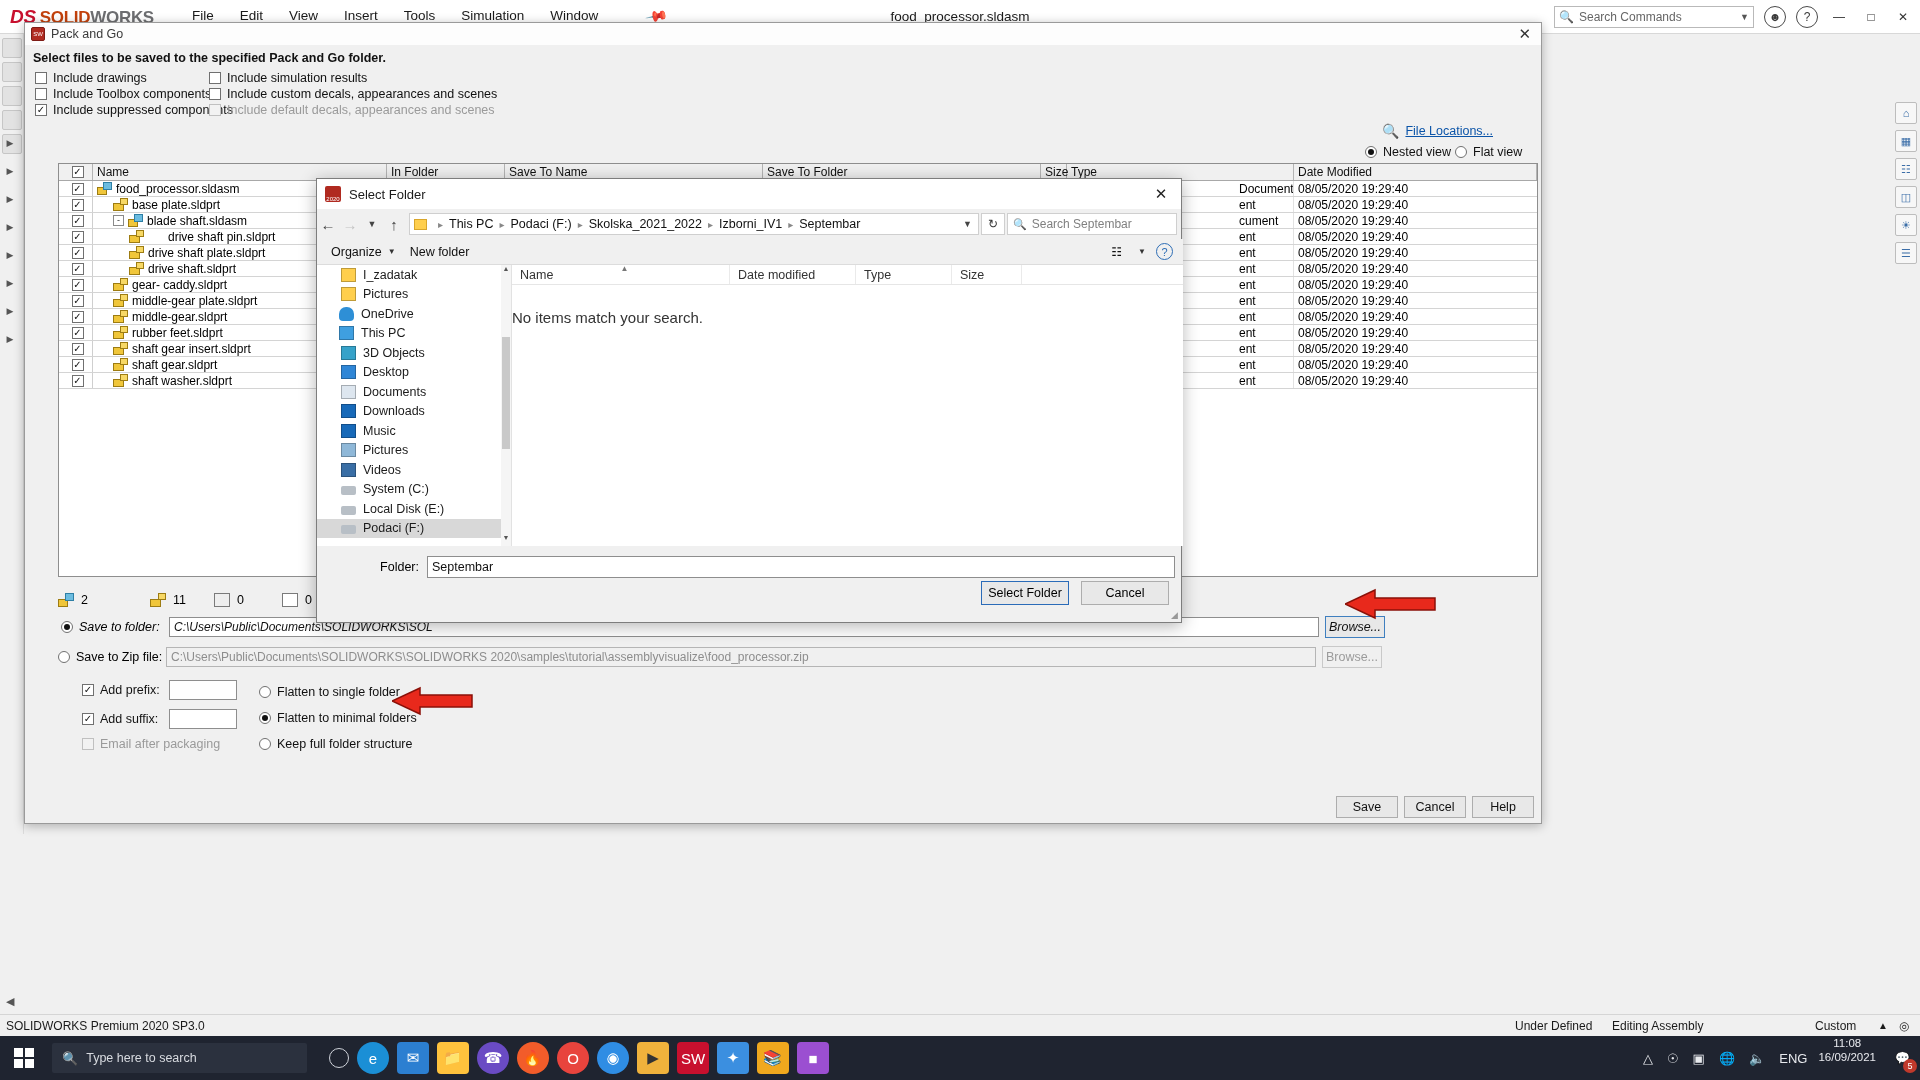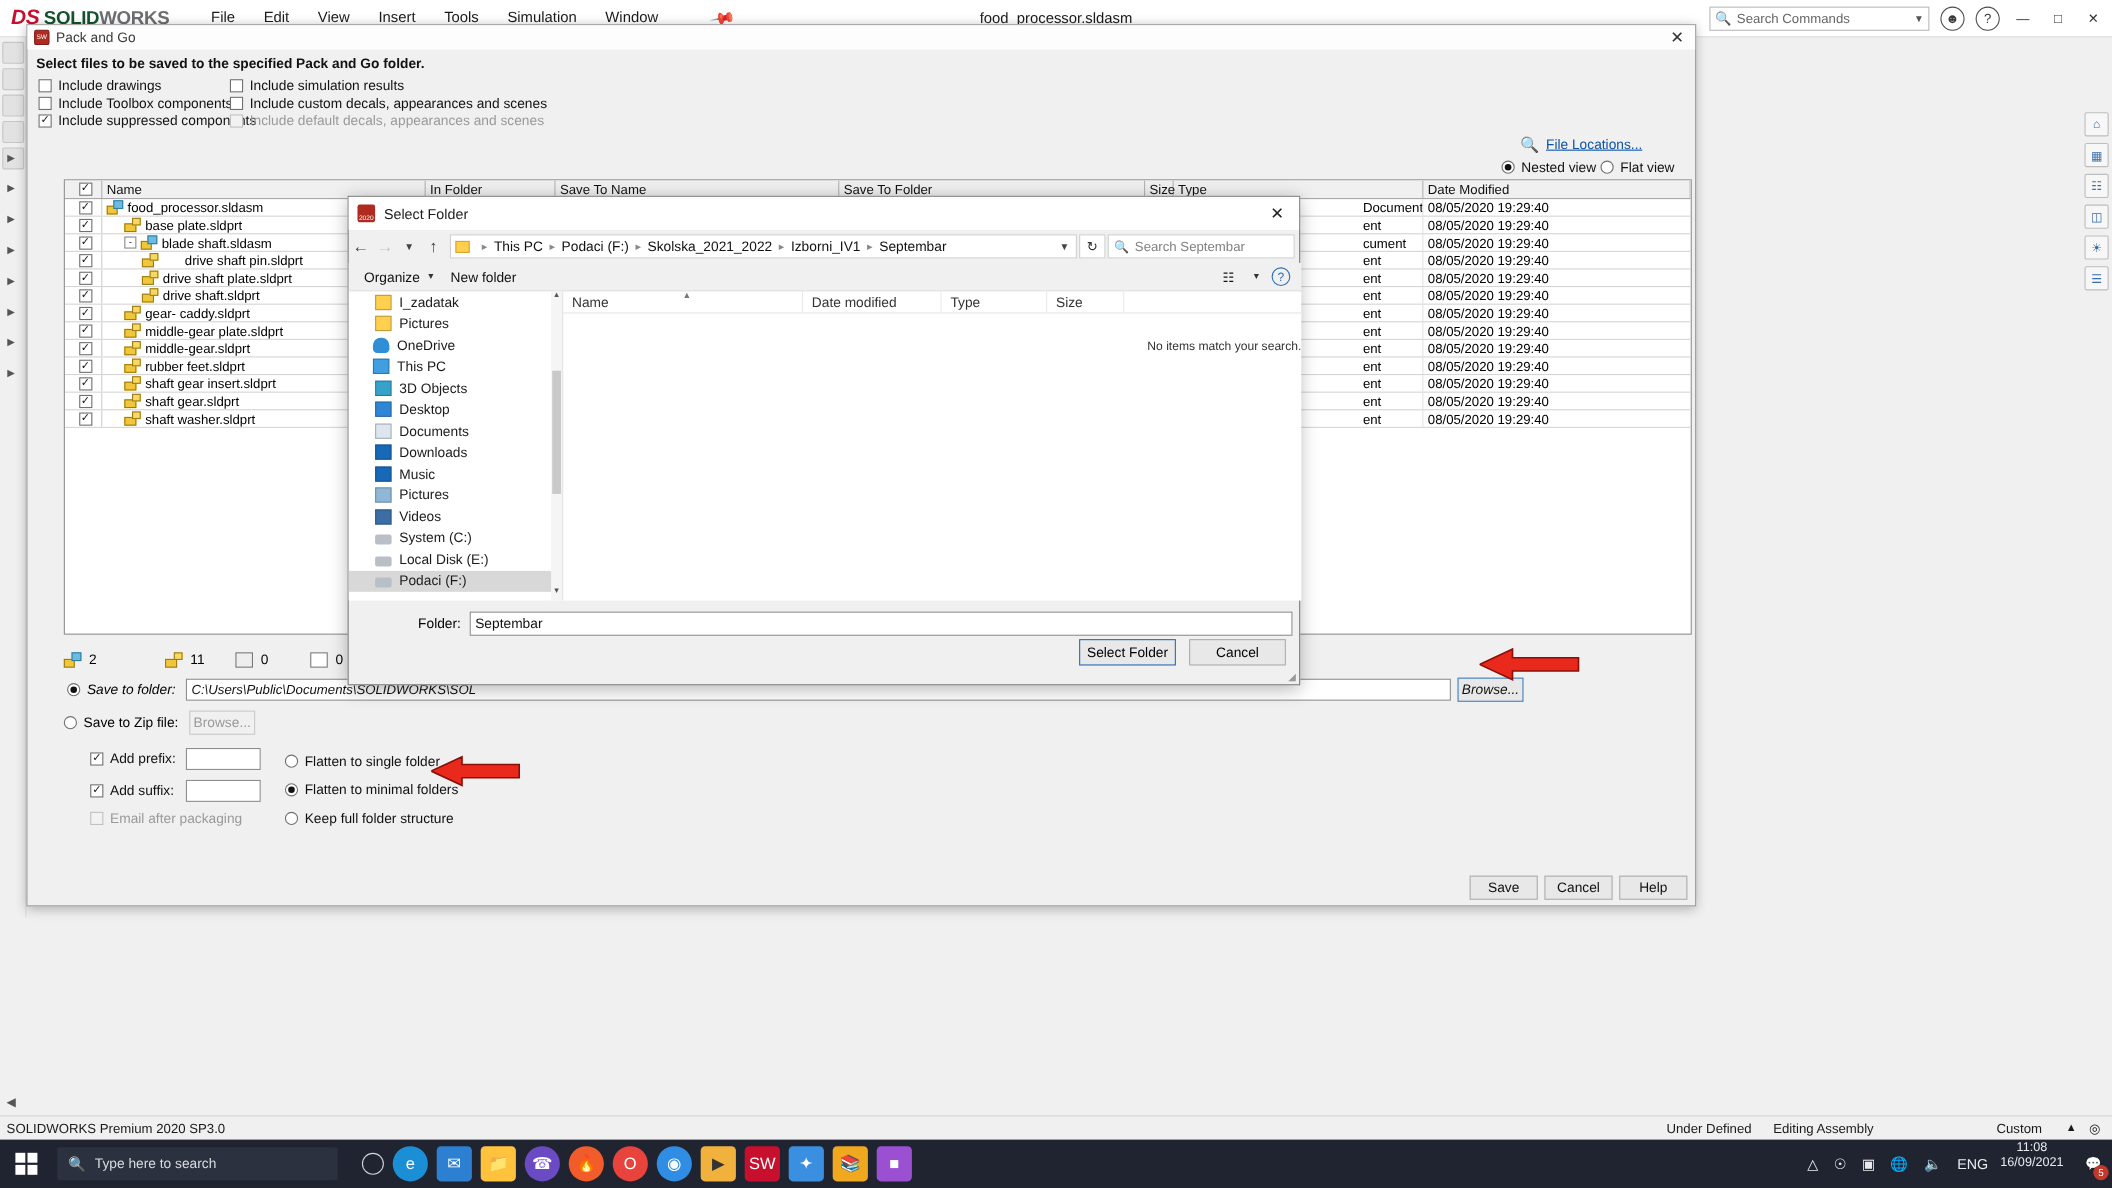--- a/index.html
+++ b/index.html
@@ -14,21 +14,21 @@
   
   #sw-app { position:absolute; inset:0; background:#f0f0f0; }
 
   #sw-menubar {
     position:absolute; left:0; top:0; width:1920px; height:34px;
     background:#ffffff; border-bottom:1px solid #d8d8d8;
     display:flex; align-items:center;
   }
   .sw-logo { display:flex; align-items:baseline; margin-left:10px; font-weight:bold; font-size:17px; letter-spacing:-0.3px;}
   .sw-logo .ds { color:#c8102e; font-size:19px; font-style:italic; margin-right:4px; font-weight:bold;}
-  .sw-logo .solid { color:#14532d; }
+  .sw-logo .solid { color:#c2410c; }
   .sw-logo .works { color:#6d6e71; }
   .sw-menu-items { display:flex; margin-left:38px; gap:26px; font-size:13.5px; color:#1a1a1a;}
   .sw-menu-items span { cursor:default; }
   .sw-pin { margin-left:24px; color:#3a3a3a; font-size:15px; transform:rotate(35deg); display:inline-block;}
   #sw-doctitle {
     position:absolute; left:0; top:0; width:1920px; height:34px; line-height:34px;
     text-align:center; font-size:13.5px; color:#1a1a1a; pointer-events:none;
   }
   #sw-right-tools {
     position:absolute; right:6px; top:3px; height:28px; display:flex; align-items:center; gap:10px;
@@ -207,21 +207,21 @@
   .np-item.sel { background:#d8d8d8; }
   .np-ico { width:15px; height:14px; margin-right:7px; flex:none; position:relative;}
   #sf-npscroll { position:absolute; right:0; top:0; width:10px; height:100%; background:#f5f5f5;}
   #sf-npthumb { position:absolute; right:1px; top:72px; width:8px; height:112px; background:#c9c9c9;}
   .np-arrow { position:absolute; right:0; width:10px; height:12px; font-size:7px; text-align:center; color:#555; background:#f5f5f5;}
 
   #sf-filelist { flex:1; position:relative; }
   #sf-colhead { height:20px; display:flex; border-bottom:1px solid #e6e6e6; font-size:12.5px; color:#333;}
   #sf-colhead .ch { display:flex; align-items:center; padding-left:8px; border-right:1px solid #eaeaea; position:relative;}
   #sf-colhead .sortmark { position:absolute; left:50%; top:-1px; font-size:8px; color:#777;}
-  #sf-empty { position:absolute; left:0; top:44px; width:100%; text-align:right; font-size:11px; color:#333;}
+  #sf-empty { position:absolute; left:0; top:44px; width:100%; text-align:left; font-size:15px; color:#333;}
 
   #sf-folderrow { position:absolute; left:0; top:374px; width:866px; height:28px; display:flex; align-items:center; }
   #sf-folderrow .lbl { width:110px; text-align:right; font-size:12.5px; padding-right:8px;}
   #sf-folderinput { height:22px; flex:1; margin-right:8px; border:1px solid #8e8e8e; background:#fff;
                     display:flex; align-items:center; padding-left:4px; font-size:12.5px; color:#111;}
   #sf-buttons { position:absolute; right:12px; top:402px; display:flex; gap:12px;}
   .sf-btn { width:88px; height:24px; border:1px solid #adadad; background:#e8e8e8; font-size:12.5px;
             display:flex; align-items:center; justify-content:center; }
   .sf-btn.primary { border:1px solid #2a6bb8; background:#e8e8e8;}
   #sf-grip { position:absolute; right:3px; bottom:2px; font-size:9px; color:#999; }
@@ -630,20 +630,21 @@
   <div class="pg-row" style="left:36px; top:593px; width:1460px;font-style:italic;">
     <span class="rbox on"></span>
     <span style="width:90px;">Save to folder:</span>
     <span class="pg-input" style="width:1150px;">C:\Users\Public\Documents\SOLIDWORKS\SOL</span>
     <span class="pg-btn blue" style="width:60px; margin-left:6px;">Browse...</span>
   </div>
 
   <div class="pg-row" style="left:33px; top:623px; width:1460px;">
     <span class="rbox"></span>
     <span style="width:90px;">Save to Zip file:</span>
+    <span class="pg-input dis" style="width:1150px;">C:\Users\Public\Documents\SOLIDWORKS\SOLIDWORKS 2020\samples\tutorial\assemblyvisualize\food_processor.zip</span>
     <span class="pg-btn dis" style="width:60px; margin-left:6px;">Browse...</span>
   </div>
 
   <div class="pg-check" style="left:57px; top:660px;">
     <span class="cbox on"></span>
     <span>Add prefix:</span>
   </div>
   <span class="smallbox" style="position:absolute; left:144px; top:657px;"></span>
 
   <div class="pg-check" style="left:57px; top:689px;">

